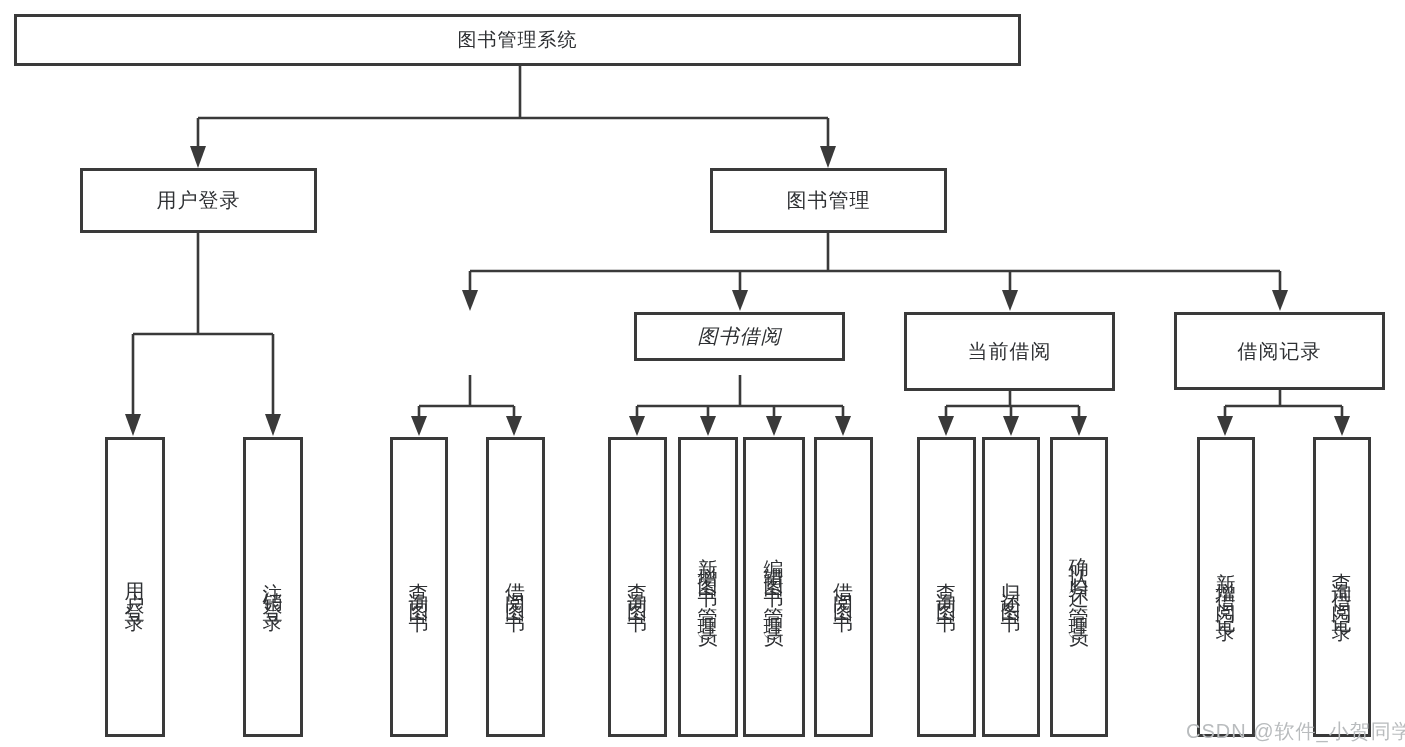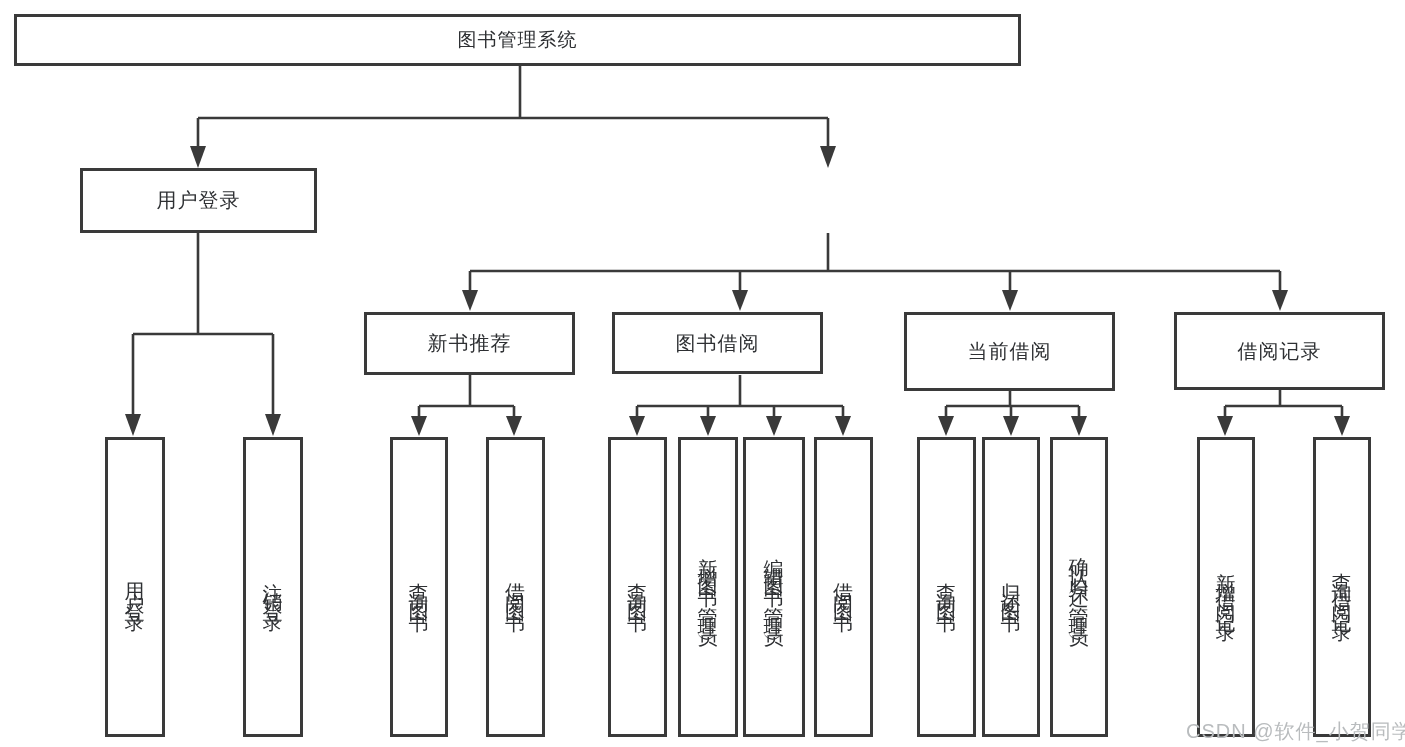--- a/index.html
+++ b/index.html
@@ -91,25 +91,25 @@
     </g>
   </svg>
 
   <div class="node hbox root" style="left:14px;top:14px;width:1007px;height:52px;">
     <span>图书管理系统</span>
   </div>
 
   <div class="node hbox" style="left:80px;top:168px;width:237px;height:65px;">
     <span>用户登录</span>
   </div>
+  <div class="node hbox" style="left:710px;top:168px;width:237px;height:65px;">
+    <span>图书管理</span>
+  </div>
 
-  <div class="node hbox" style="left:364px;top:312px;width:211px;height:63px;">
-    <span>新书推荐</span>
-  </div>
-  <div class="node hbox" style="left:612px;top:312px;width:211px;height:62px;">
+  <div class="node hbox" style="left:634px;top:312px;width:211px;height:49px;font-style:italic;">
     <span>图书借阅</span>
   </div>
   <div class="node hbox" style="left:904px;top:312px;width:211px;height:79px;">
     <span>当前借阅</span>
   </div>
   <div class="node hbox" style="left:1174px;top:312px;width:211px;height:78px;">
     <span>借阅记录</span>
   </div>
 
   <div class="node vbox" style="left:105px;top:437px;width:60px;height:300px;">

